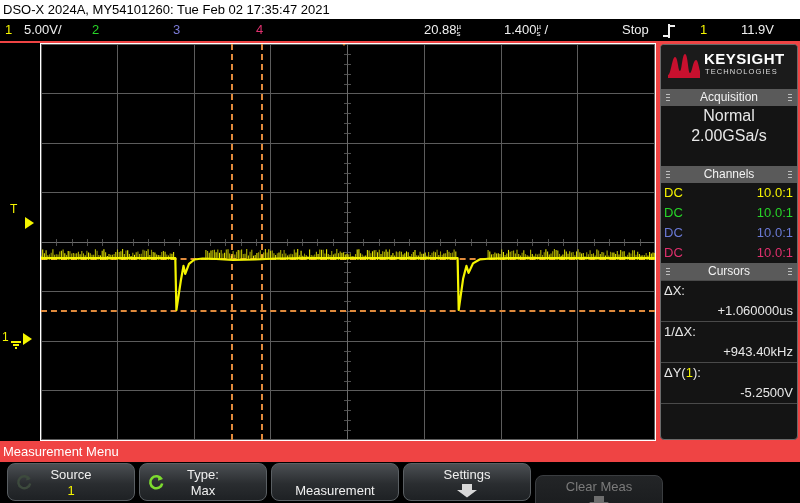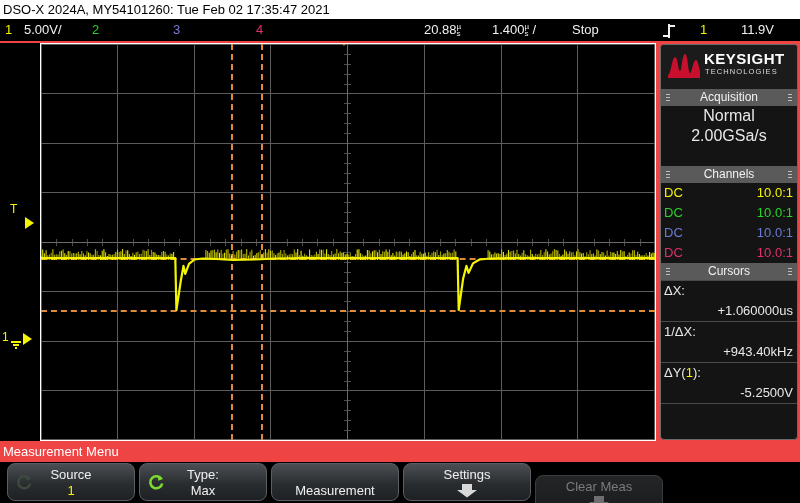--- a/index.html
+++ b/index.html
@@ -114,25 +114,25 @@
     <div class="sb ch1c" style="left:5px;">1</div>
     <div class="sb white" style="left:24px;">5.00V/</div>
     <div class="sb ch2c" style="left:92px;">2</div>
     <div class="sb ch3c" style="left:173px;">3</div>
     <div class="sb ch4c" style="left:256px;">4</div>
 
     <div class="sb white" style="left:424px;">
       <span>20.88</span><span class="stack"><i class="t">µ</i><i class="b">s</i></span>
     </div>
 
-    <div class="sb white" style="left:492px;">
+    <div class="sb white" style="left:504px;">
       <span>1.400</span><span class="stack"><i class="t">µ</i><i class="b">s</i></span><span>/</span>
     </div>
 
-    <div class="sb white" style="left:572px;">Stop</div>
+    <div class="sb white" style="left:622px;">Stop</div>
 
     <div class="sb" style="left:663px;">
       <span class="trigglyph">
         <span class="v"></span><span class="h1"></span><span class="h2"></span>
       </span>
     </div>
 
     <div class="sb ch1c" style="left:700px;">1</div>
     <div class="sb white" style="left:741px;">11.9V</div>
   </div>

